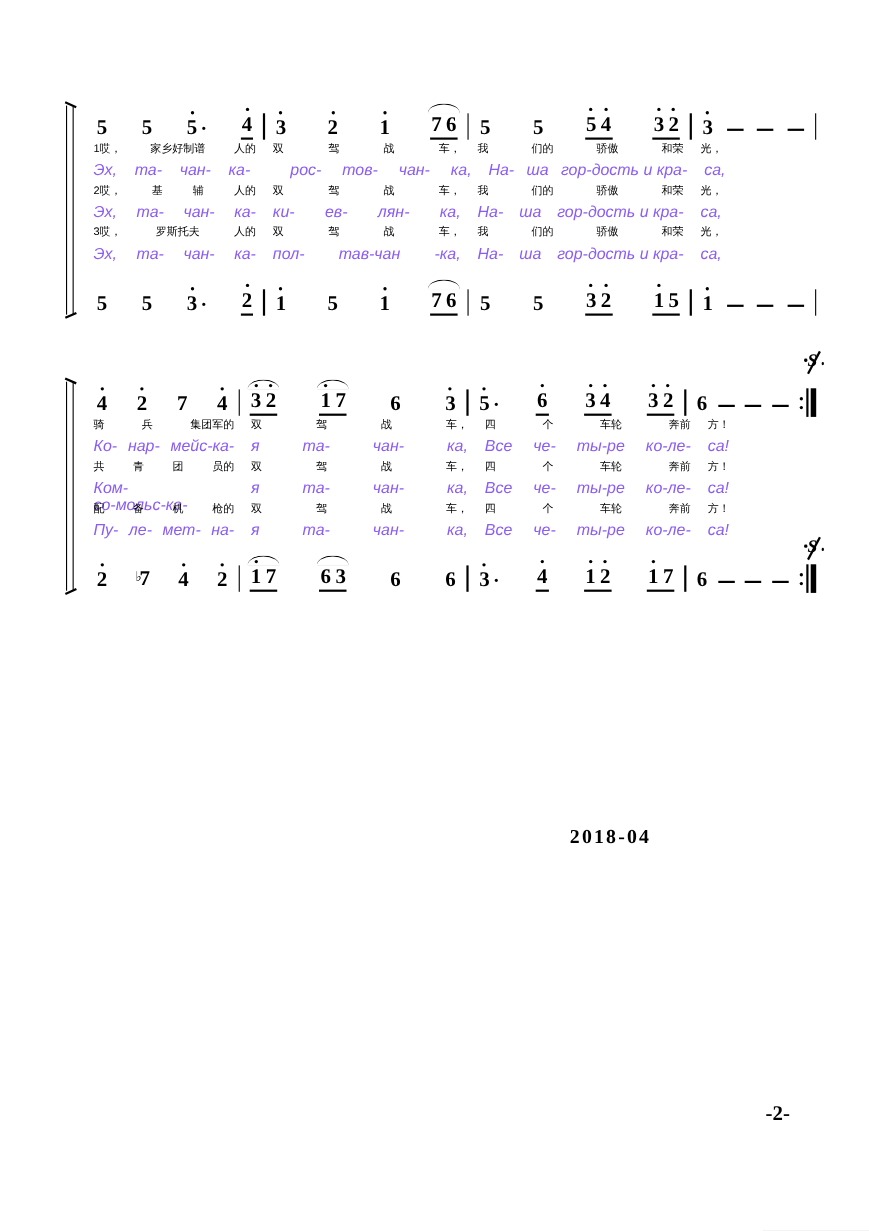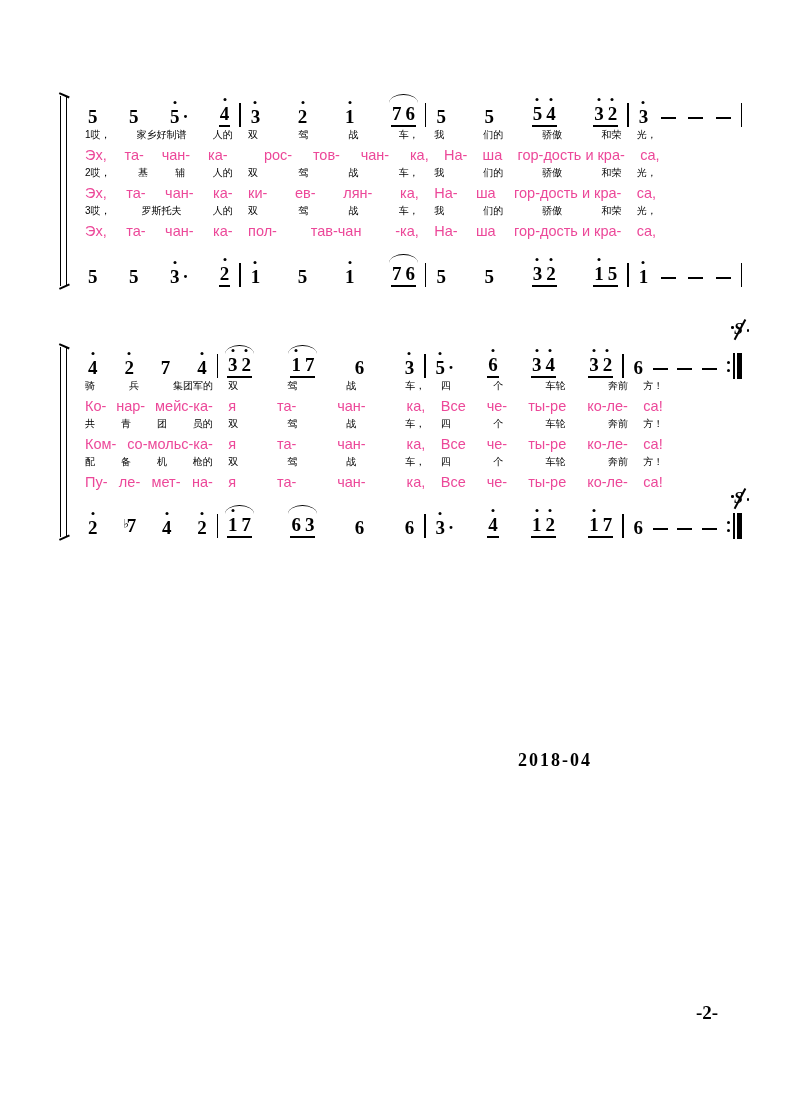--- a/index.html
+++ b/index.html
@@ -37,21 +37,21 @@
   .endbar{display:flex;align-items:center;gap:2.5px;height:26px;margin-bottom:0;}
   .rdots{display:flex;flex-direction:column;gap:5px;margin-right:1px;}
   .rdot{width:3px;height:3px;border-radius:50%;background:#000;}
   .thin{width:1.6px;height:26px;background:#000;}
   .thick{width:4.5px;height:26px;background:#000;}
   
   .lyric-row{display:flex;height:19px;align-items:baseline;}
   .lyric-measure{display:flex;justify-content:space-between;padding:0 7px;box-sizing:border-box;}
   .lyr-gap{width:1.4px;}
   .zh{font-size:10px;letter-spacing:0;}
-  .ru{font-size:14.5px;color:#ec4899;}
+  .ru{font-size:14.5px;color:#8b5cf6;font-style:italic;}
   .syll{white-space:nowrap;}
   
   .segno{position:absolute;width:16px;height:22px;}
   .segno .sg-s{position:absolute;left:2px;top:0;font:italic 700 16px "Liberation Serif",serif;line-height:20px;}
   .segno .sg-slash{position:absolute;left:7px;top:-1px;width:1.6px;height:23px;background:#000;transform:rotate(28deg);}
   .segno .sg-d1,.segno .sg-d2{position:absolute;width:2.5px;height:2.5px;border-radius:50%;background:#000;}
   .segno .sg-d1{left:-1px;top:7px;}
   .segno .sg-d2{right:-1px;top:10px;}
   .segno.top{right:-6px;top:-24px;}
   .segno.bot{right:-6px;top:145px;}
@@ -518,21 +518,21 @@
               <span class="syll">个</span>
               <span class="syll">车轮</span>
               <span class="syll">奔前</span>
             </div>
             <div class="lyr-gap"></div>
             <div class="lyric-measure" style="width: 16%;">
               <span class="syll">方！</span>
             </div>
           </div>
           <div class="lyric-row ru">
-            <div class="lyric-measure" style="width: 21.5%;">
+            <div class="lyric-measure" style="width: 21.5%; flex-direction: column;">
               <span class="syll">Ком-</span>
               <span class="syll">со-мольс-ка-</span>
             </div>
             <div class="lyr-gap"></div>
             <div class="lyric-measure" style="width: 32%;">
               <span class="syll">я</span>
               <span class="syll">та-</span>
               <span class="syll">чан-</span>
               <span class="syll">ка,</span>
             </div>

